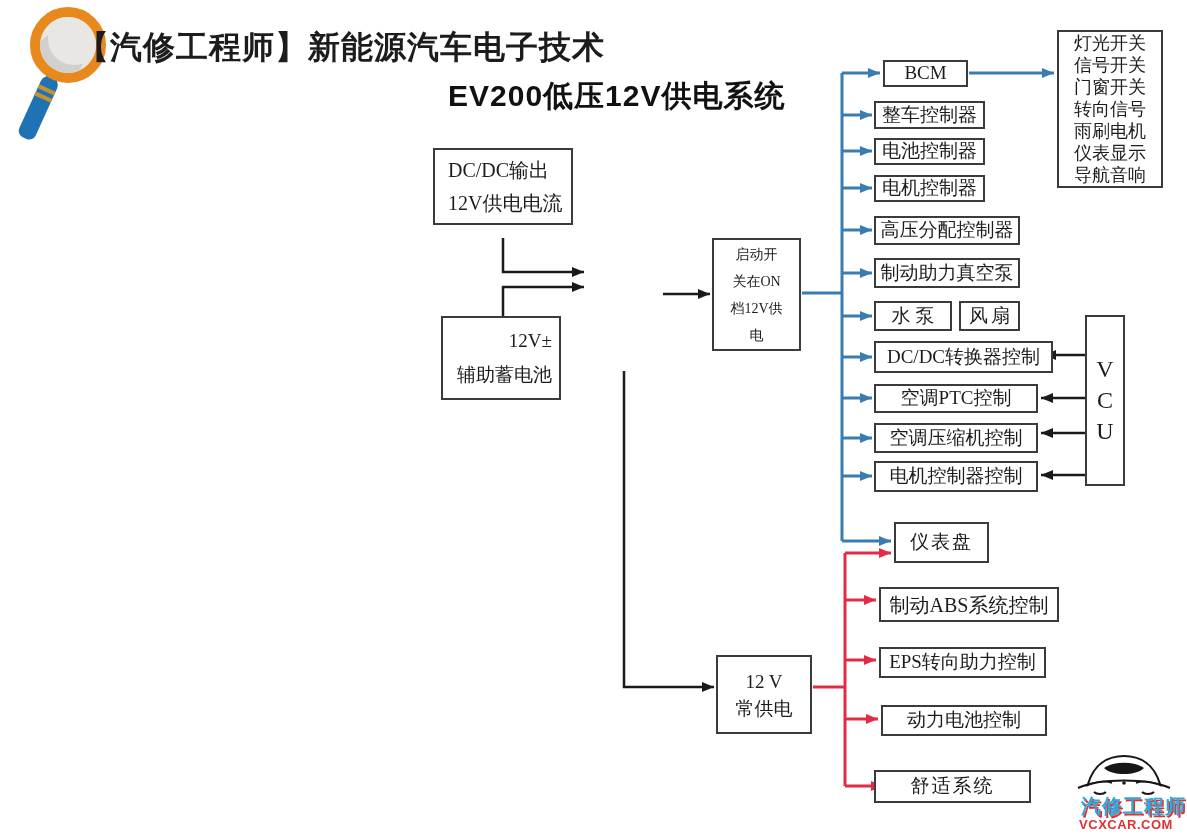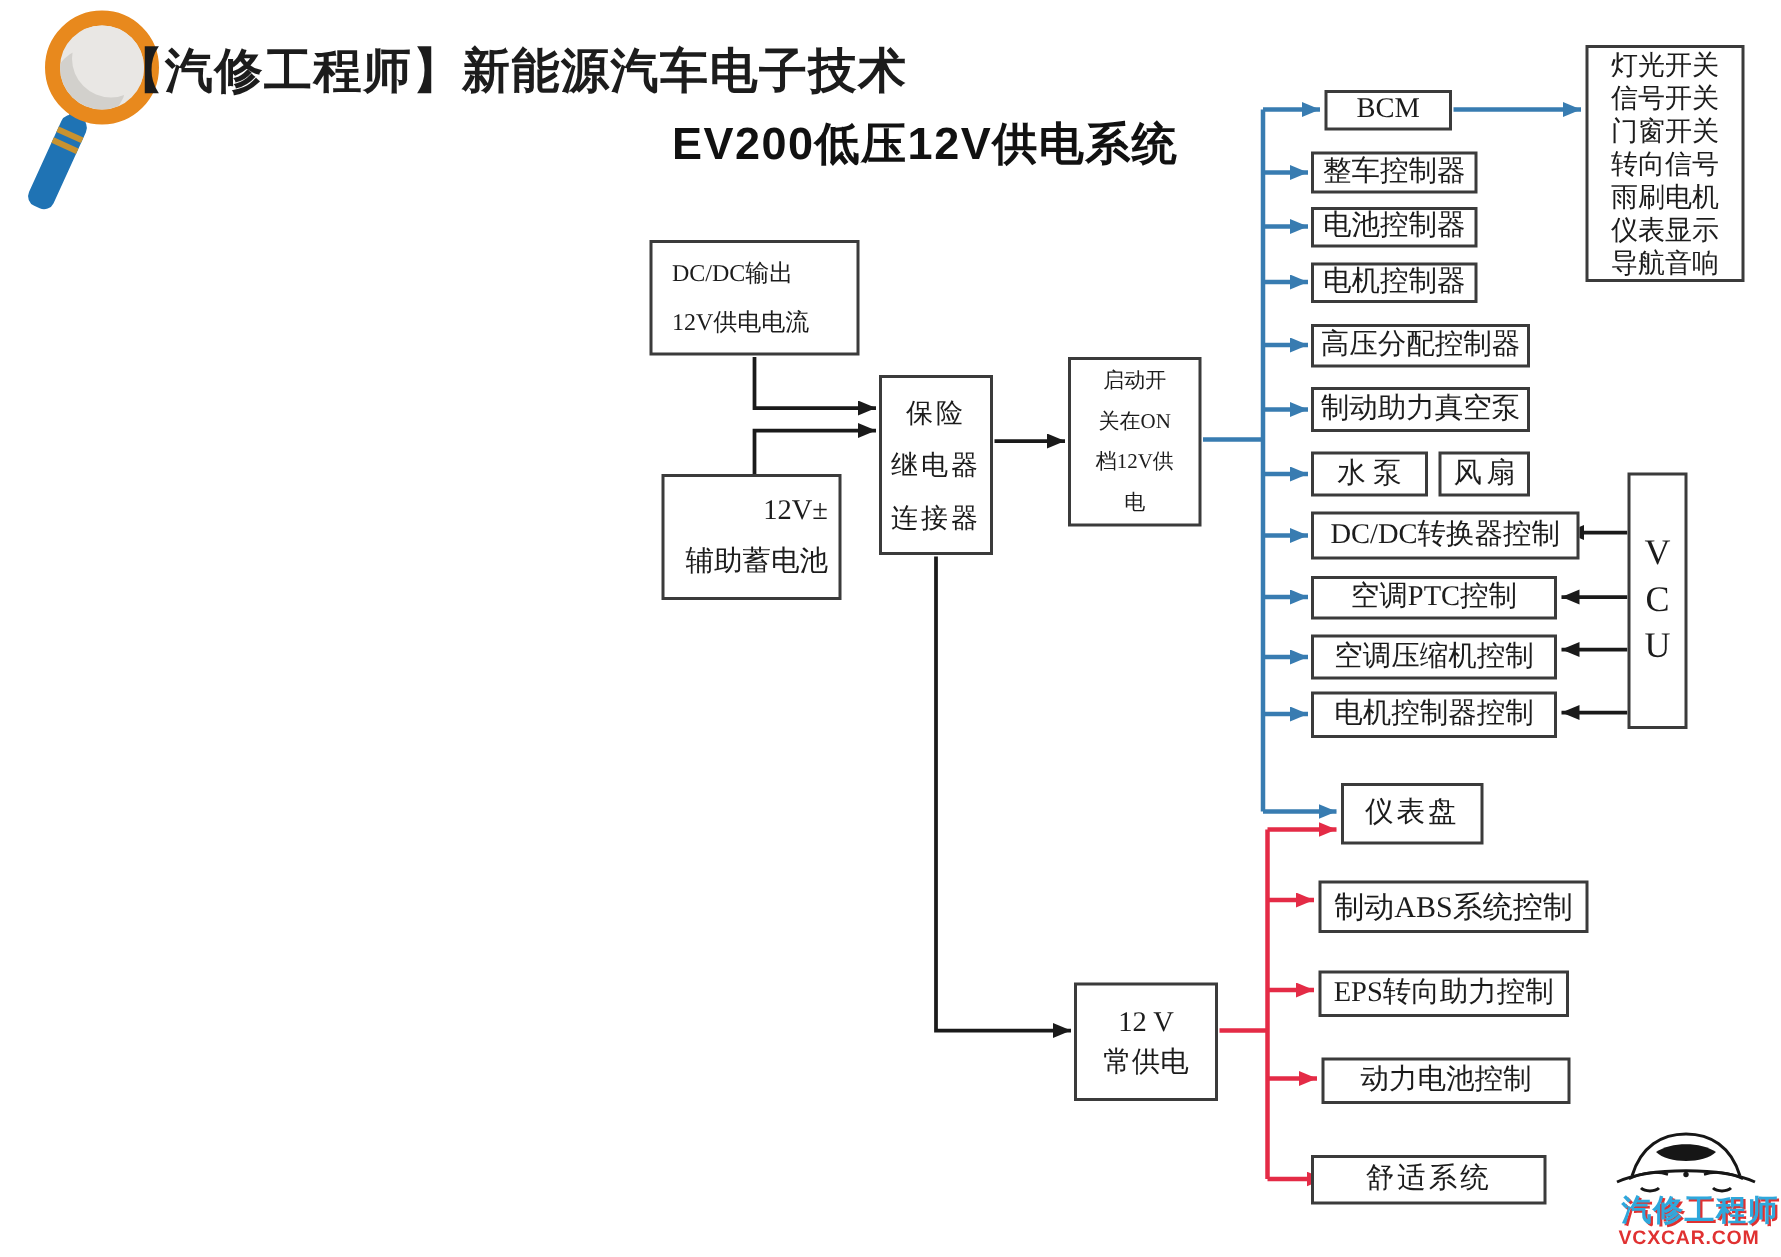--- a/index.html
+++ b/index.html
@@ -11,22 +11,22 @@
   .stage{position:relative;width:1187px;height:838px;background:#fff;overflow:hidden;
          font-family:"Liberation Serif","DejaVu Serif",serif;}
   .title{position:absolute;left:77px;top:26px;font-family:"Liberation Sans","DejaVu Sans",sans-serif;
          font-weight:bold;font-size:32px;color:#1c1c1c;letter-spacing:1px;white-space:nowrap;}
   .subtitle{position:absolute;left:448px;top:76px;font-family:"Liberation Sans","DejaVu Sans",sans-serif;
          font-weight:bold;font-size:30px;color:#111;letter-spacing:1px;white-space:nowrap;}
   .node{position:absolute;border:2px solid var(--box-border);background:#fff;color:#1c1c1c;
         display:flex;align-items:center;justify-content:center;text-align:center;
         white-space:pre-line;font-size:19px;line-height:1.3;box-sizing:border-box;}
   
-  .n-dcdc{left:433px;top:160px;width:140px;height:77px;justify-content:flex-start;
-          text-align:left;padding-left:13px;font-size:16px;line-height:33px;}
+  .n-dcdc{left:433px;top:148px;width:140px;height:77px;justify-content:flex-start;
+          text-align:left;padding-left:13px;font-size:20px;line-height:33px;}
   .n-battery{left:441px;top:316px;width:120px;height:84px;justify-content:flex-start;
           text-align:right;padding-left:14px;font-size:19px;line-height:34px;}
   .n-fuse{left:586px;top:250px;width:76px;height:120px;font-size:18px;line-height:35px;letter-spacing:2px;}
   .n-ign{left:712px;top:238px;width:89px;height:113px;font-size:14px;line-height:27px;}
   
   .n-bcm{left:883px;top:60px;width:85px;height:27px;font-size:19px;}
   .n-vctrl{left:874px;top:101px;width:111px;height:28px;}
   .n-bctrl{left:874px;top:138px;width:111px;height:27px;}
   .n-mctrl{left:874px;top:175px;width:111px;height:27px;}
   .n-hv{left:874px;top:216px;width:146px;height:29px;}
@@ -138,23 +138,20 @@
       <path class="lr" d="M845,660 L876,660" marker-end="url(#ar)"></path>
       <path class="lr" d="M845,719 L878,719" marker-end="url(#ar)"></path>
       <path class="lr" d="M845,786 L883,786" marker-end="url(#ar)"></path>
     </g>
   </svg>
 
   <div class="node n-dcdc">DC/DC输出
 12V供电电流</div>
   <div class="node n-battery">12V±
 辅助蓄电池</div>
-  <div class="node n-fuse">保险
-继电器
-连接器</div>
   <div class="node n-ign">启动开
 关在ON
 档12V供
 电</div>
 
   <div class="node n-bcm">BCM</div>
   <div class="node n-vctrl">整车控制器</div>
   <div class="node n-bctrl">电池控制器</div>
   <div class="node n-mctrl">电机控制器</div>
   <div class="node n-hv">高压分配控制器</div>

